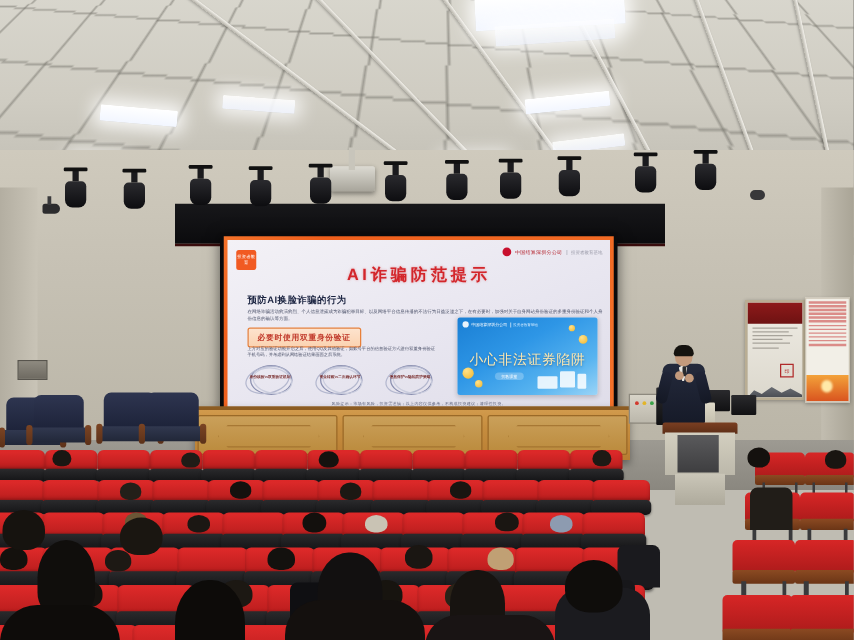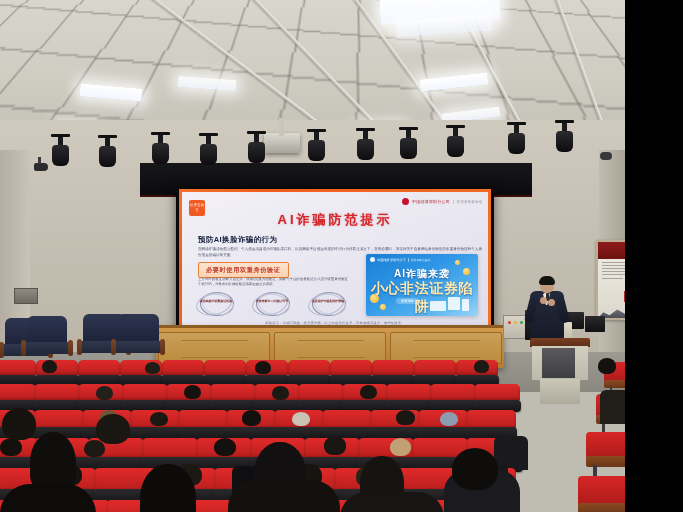--- a/index.html
+++ b/index.html
@@ -1,18 +1,18 @@
 <!DOCTYPE html>
 <html><head>
 <meta charset="utf-8">
 <title>Auditorium Presentation</title>
 <style>
   html,body{margin:0;padding:0;background:#000;}
   #scene{
-    position:relative;width:625px;height:512px;overflow:hidden;
+    position:relative;width:683px;height:512px;overflow:hidden;
     font-family:"Liberation Sans",sans-serif;
     background:#bfbcb2;
   }
   
   .ceiling{
     position:absolute;left:-60px;top:-10px;width:820px;height:200px;
     background:linear-gradient(#d9d7ce 0%,#cfccc2 45%,#b9b6ac 100%);
     overflow:hidden;
   }
   .ceil-grid{
@@ -167,21 +167,21 @@
   .promo-mark{width:5px;height:5px;background:#fff;border-radius:50%;opacity:.9;}
   .promo-brand{font-size:3.2px;color:#fff;white-space:nowrap;}
   .promo-sub{font-size:2.8px;color:#cfe9ff;border-left:1px solid rgba(255,255,255,.5);padding-left:2px;}
   .promo-l1{
     position:absolute;left:0;right:0;top:13px;text-align:center;
     font-size:10px;font-weight:bold;color:#ffffff;letter-spacing:1px;
     text-shadow:0 1px 2px rgba(0,40,90,.6);
   }
   .promo-l2{
     position:absolute;left:0;right:0;top:26px;text-align:center;
-    font-size:14px;font-weight:bold;color:#ffe9b0;letter-spacing:.6px;
+    font-size:11px;font-weight:normal;color:#ffe9b0;letter-spacing:.6px;
     text-shadow:0 1px 2px rgba(0,40,90,.5);
   }
   .promo-tag{
     position:absolute;left:30px;top:44px;padding:1px 5px;border-radius:6px;
     background:rgba(255,255,255,.25);font-size:3.2px;color:#fff;
   }
   .coin{position:absolute;border-radius:50%;background:radial-gradient(circle at 35% 30%,#ffe28a,#f0b429);}
   .promo-dev{
     position:absolute;right:6px;bottom:2px;width:44px;height:22px;
   }
@@ -448,21 +448,20 @@
             <span class="ctext">信息保护\n隐私防护策略</span>
           </div>
         </div>
 
         <div class="promo">
           <div class="promo-head">
             <span class="promo-mark"></span>
             <span class="promo-brand">中国结算深圳分公司</span>
             <span class="promo-sub">投资者教育基地</span>
           </div>
-          <div class="promo-l1">AI诈骗来袭</div>
           <div class="promo-l2">小心非法证券陷阱</div>
           <div class="promo-tag">投教课堂</div>
           <span class="coin" style="left:4px;top:40px;width:9px;height:9px;"></span>
           <span class="coin" style="left:14px;top:50px;width:6px;height:6px;"></span>
           <span class="coin" style="right:8px;top:14px;width:7px;height:7px;"></span>
           <span class="coin" style="right:18px;top:6px;width:5px;height:5px;"></span>
           <div class="promo-dev">
             <i style="left:2px;bottom:3px;width:16px;height:10px;"></i>
             <i style="left:20px;bottom:4px;width:12px;height:13px;"></i>
             <i style="left:34px;bottom:3px;width:7px;height:12px;"></i>

